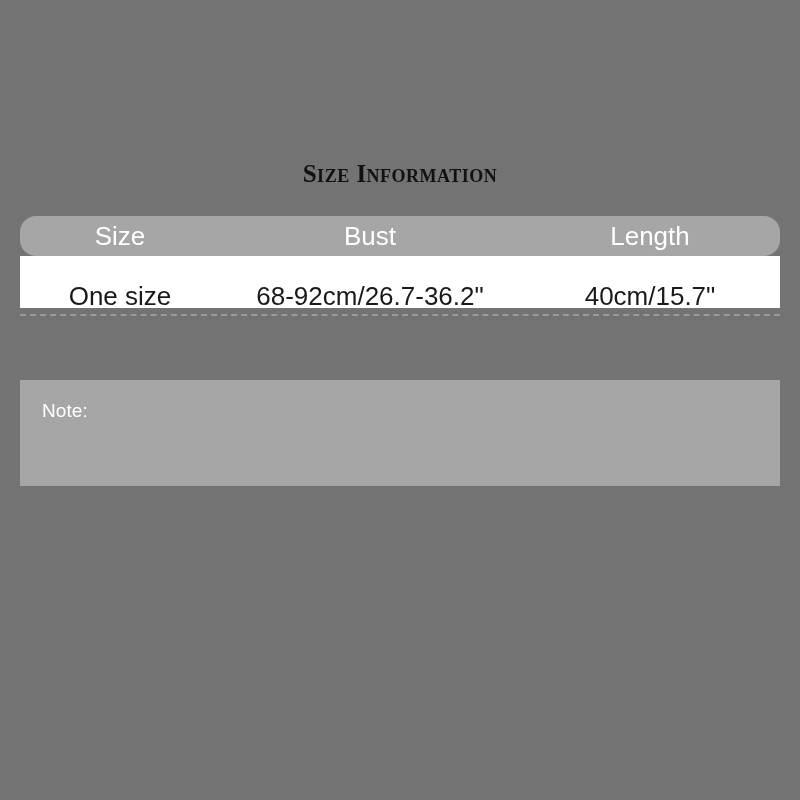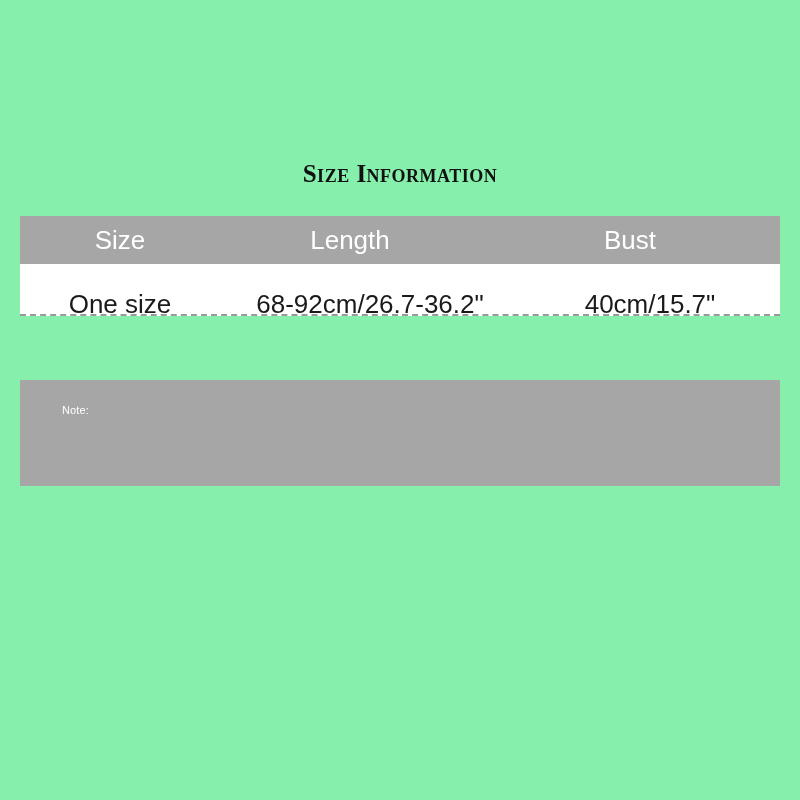--- a/index.html
+++ b/index.html
@@ -15,21 +15,21 @@
     position: relative;
     overflow: hidden;
   }
 
   .sheet {
     position: absolute;
     left: 0;
     top: 0;
     width: 800px;
     height: 800px;
-    background: #86efac;
+    background: #737373;
   }
 
   .title {
     position: absolute;
     left: 0;
     top: 160px;
     width: 800px;
     text-align: center;
     font-family: "Liberation Serif", serif;
     font-size: 25px;
@@ -42,22 +42,23 @@
   .table {
     position: absolute;
     left: 20px;
     top: 216px;
     width: 760px;
   }
 
   .header-row {
     display: flex;
     background: #a6a6a6;
-    height: 48px;
+    height: 40px;
     align-items: center;
+    border-radius: 16px;
   }
 
   .header-cell {
     font-size: 26px;
     color: #ffffff;
     text-align: center;
     font-weight: 400;
     line-height: 44px;
   }
 
@@ -95,40 +96,39 @@
     top: 380px;
     width: 760px;
     height: 106px;
     background: #a6a6a6;
     box-sizing: border-box;
     padding: 20px 22px 0 22px;
   }
 
   .note-line {
     color: #ffffff;
-    font-size: 11px;
+    font-size: 19px;
     line-height: 21px;
     letter-spacing: 0.1px;
     white-space: nowrap;
-    margin-left: 20px;
   }
 </style>
 </head>
 <body>
 
 <div class="sheet">
 
   <div class="title">Size Information</div>
 
   <div class="table">
 
     <div class="header-row">
       <div class="header-cell col-size">Size</div>
+      <div class="header-cell col-bust">Bust</div>
       <div class="header-cell col-length">Length</div>
-      <div class="header-cell col-bust">Bust</div>
     </div>
 
     <div class="data-row">
       <div class="data-cell col-size">One size</div>
       <div class="data-cell col-bust">68-92cm/26.7-36.2"</div>
       <div class="data-cell col-length">40cm/15.7"</div>
     </div>
 
   </div>
 

